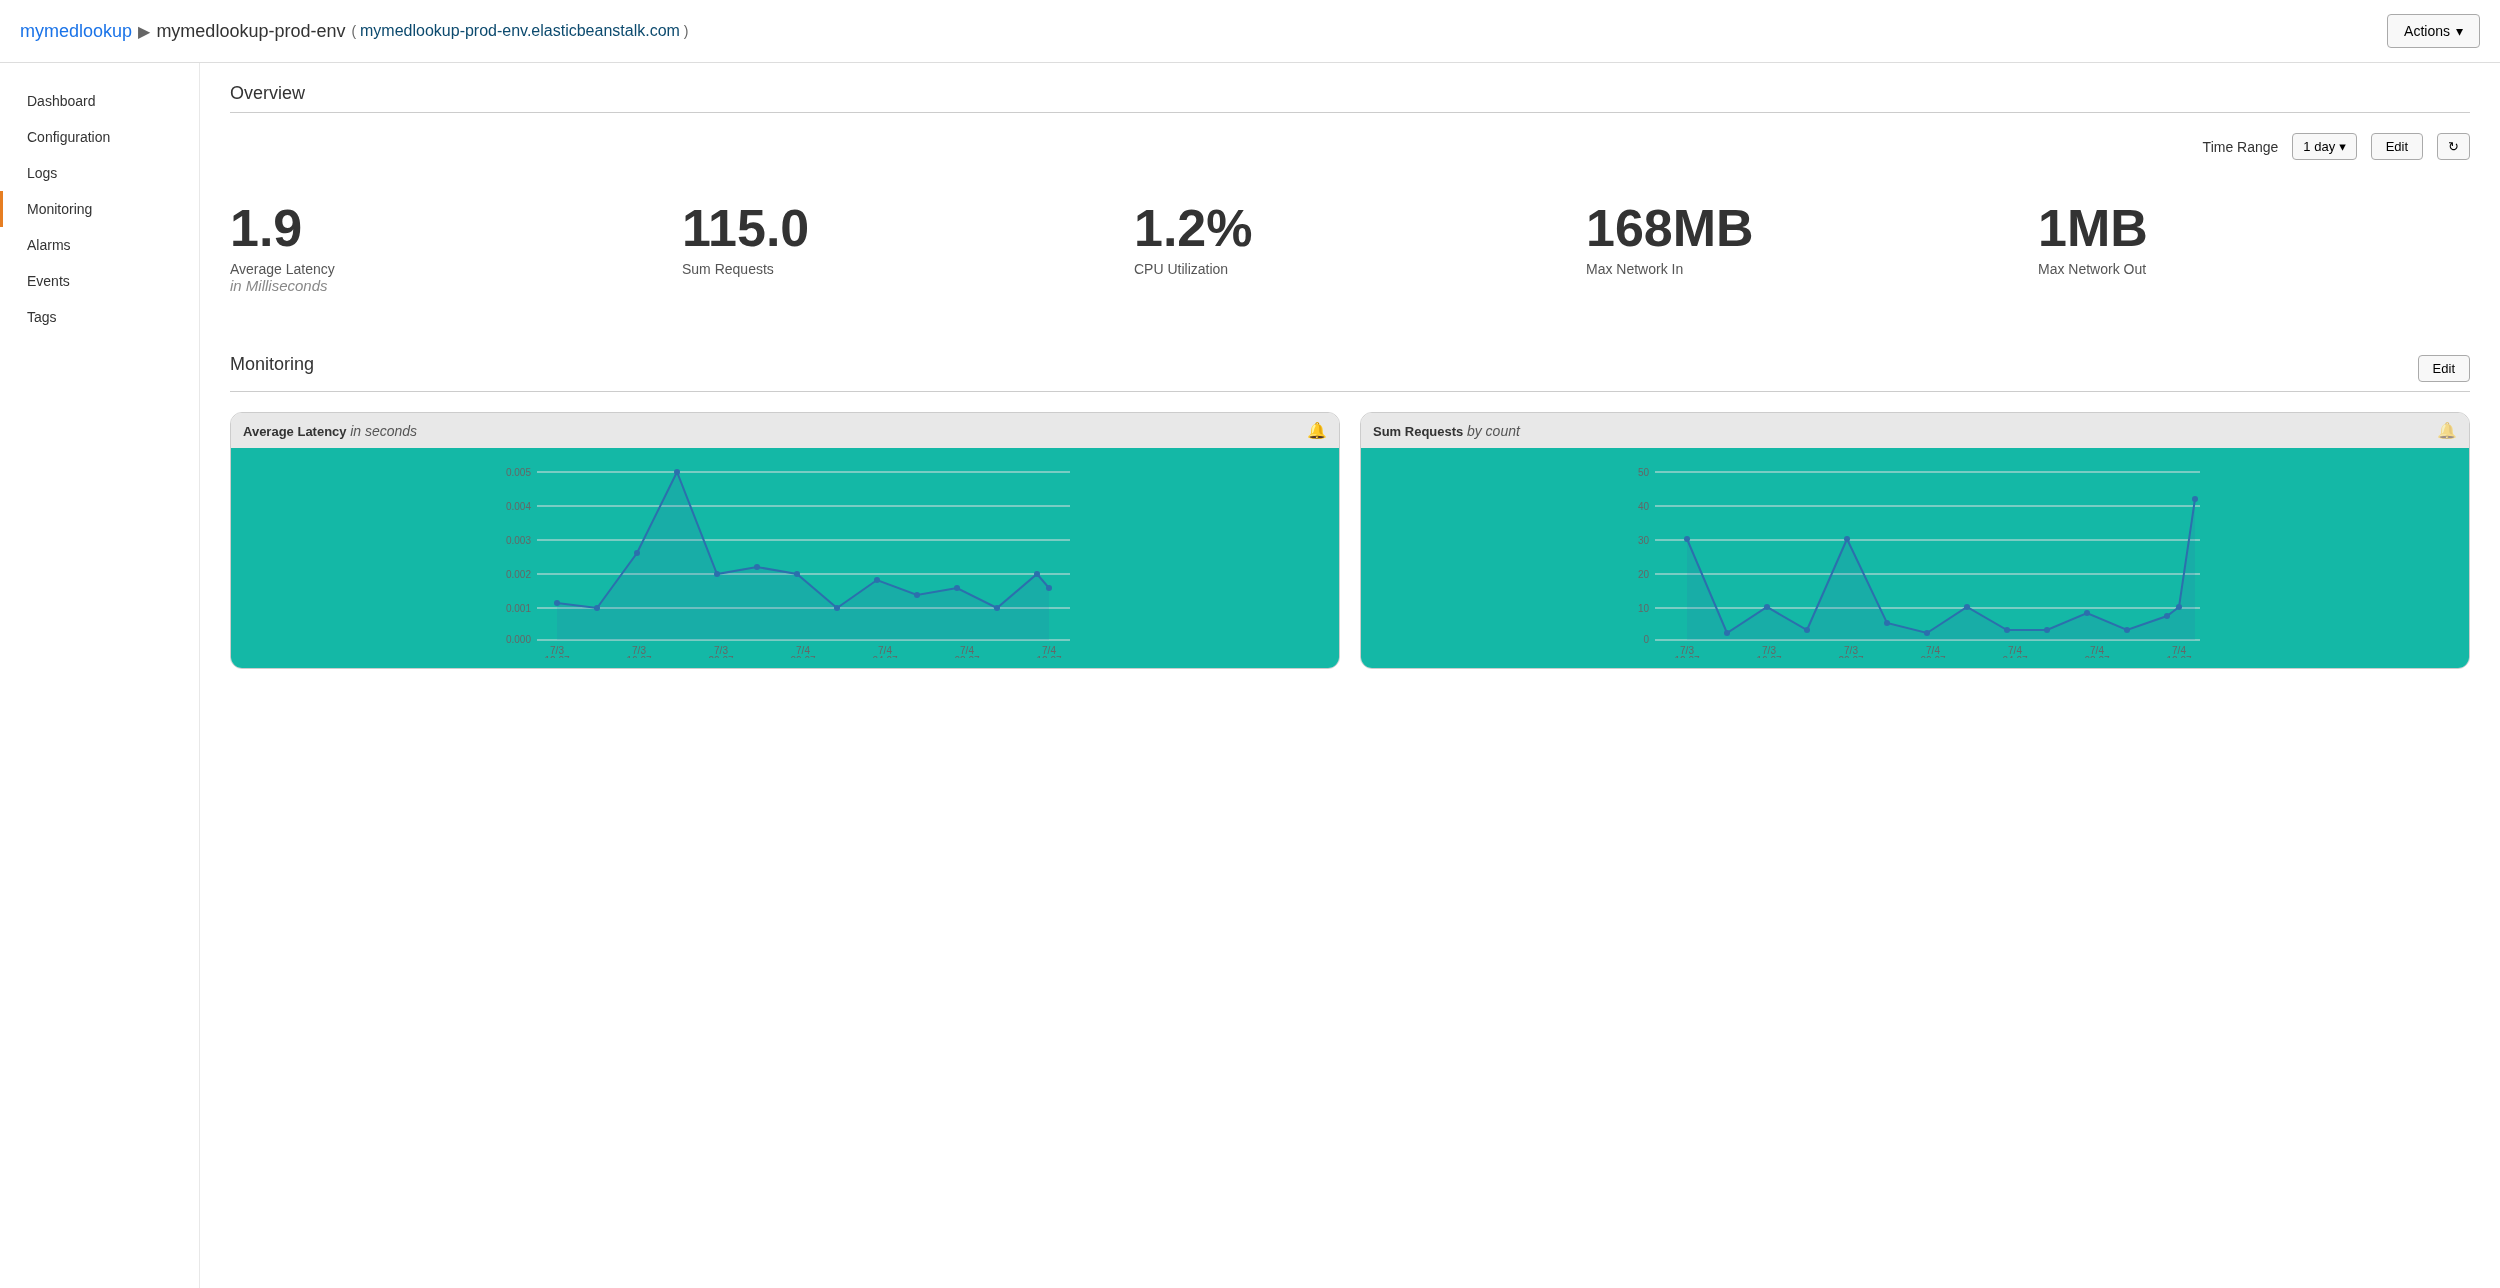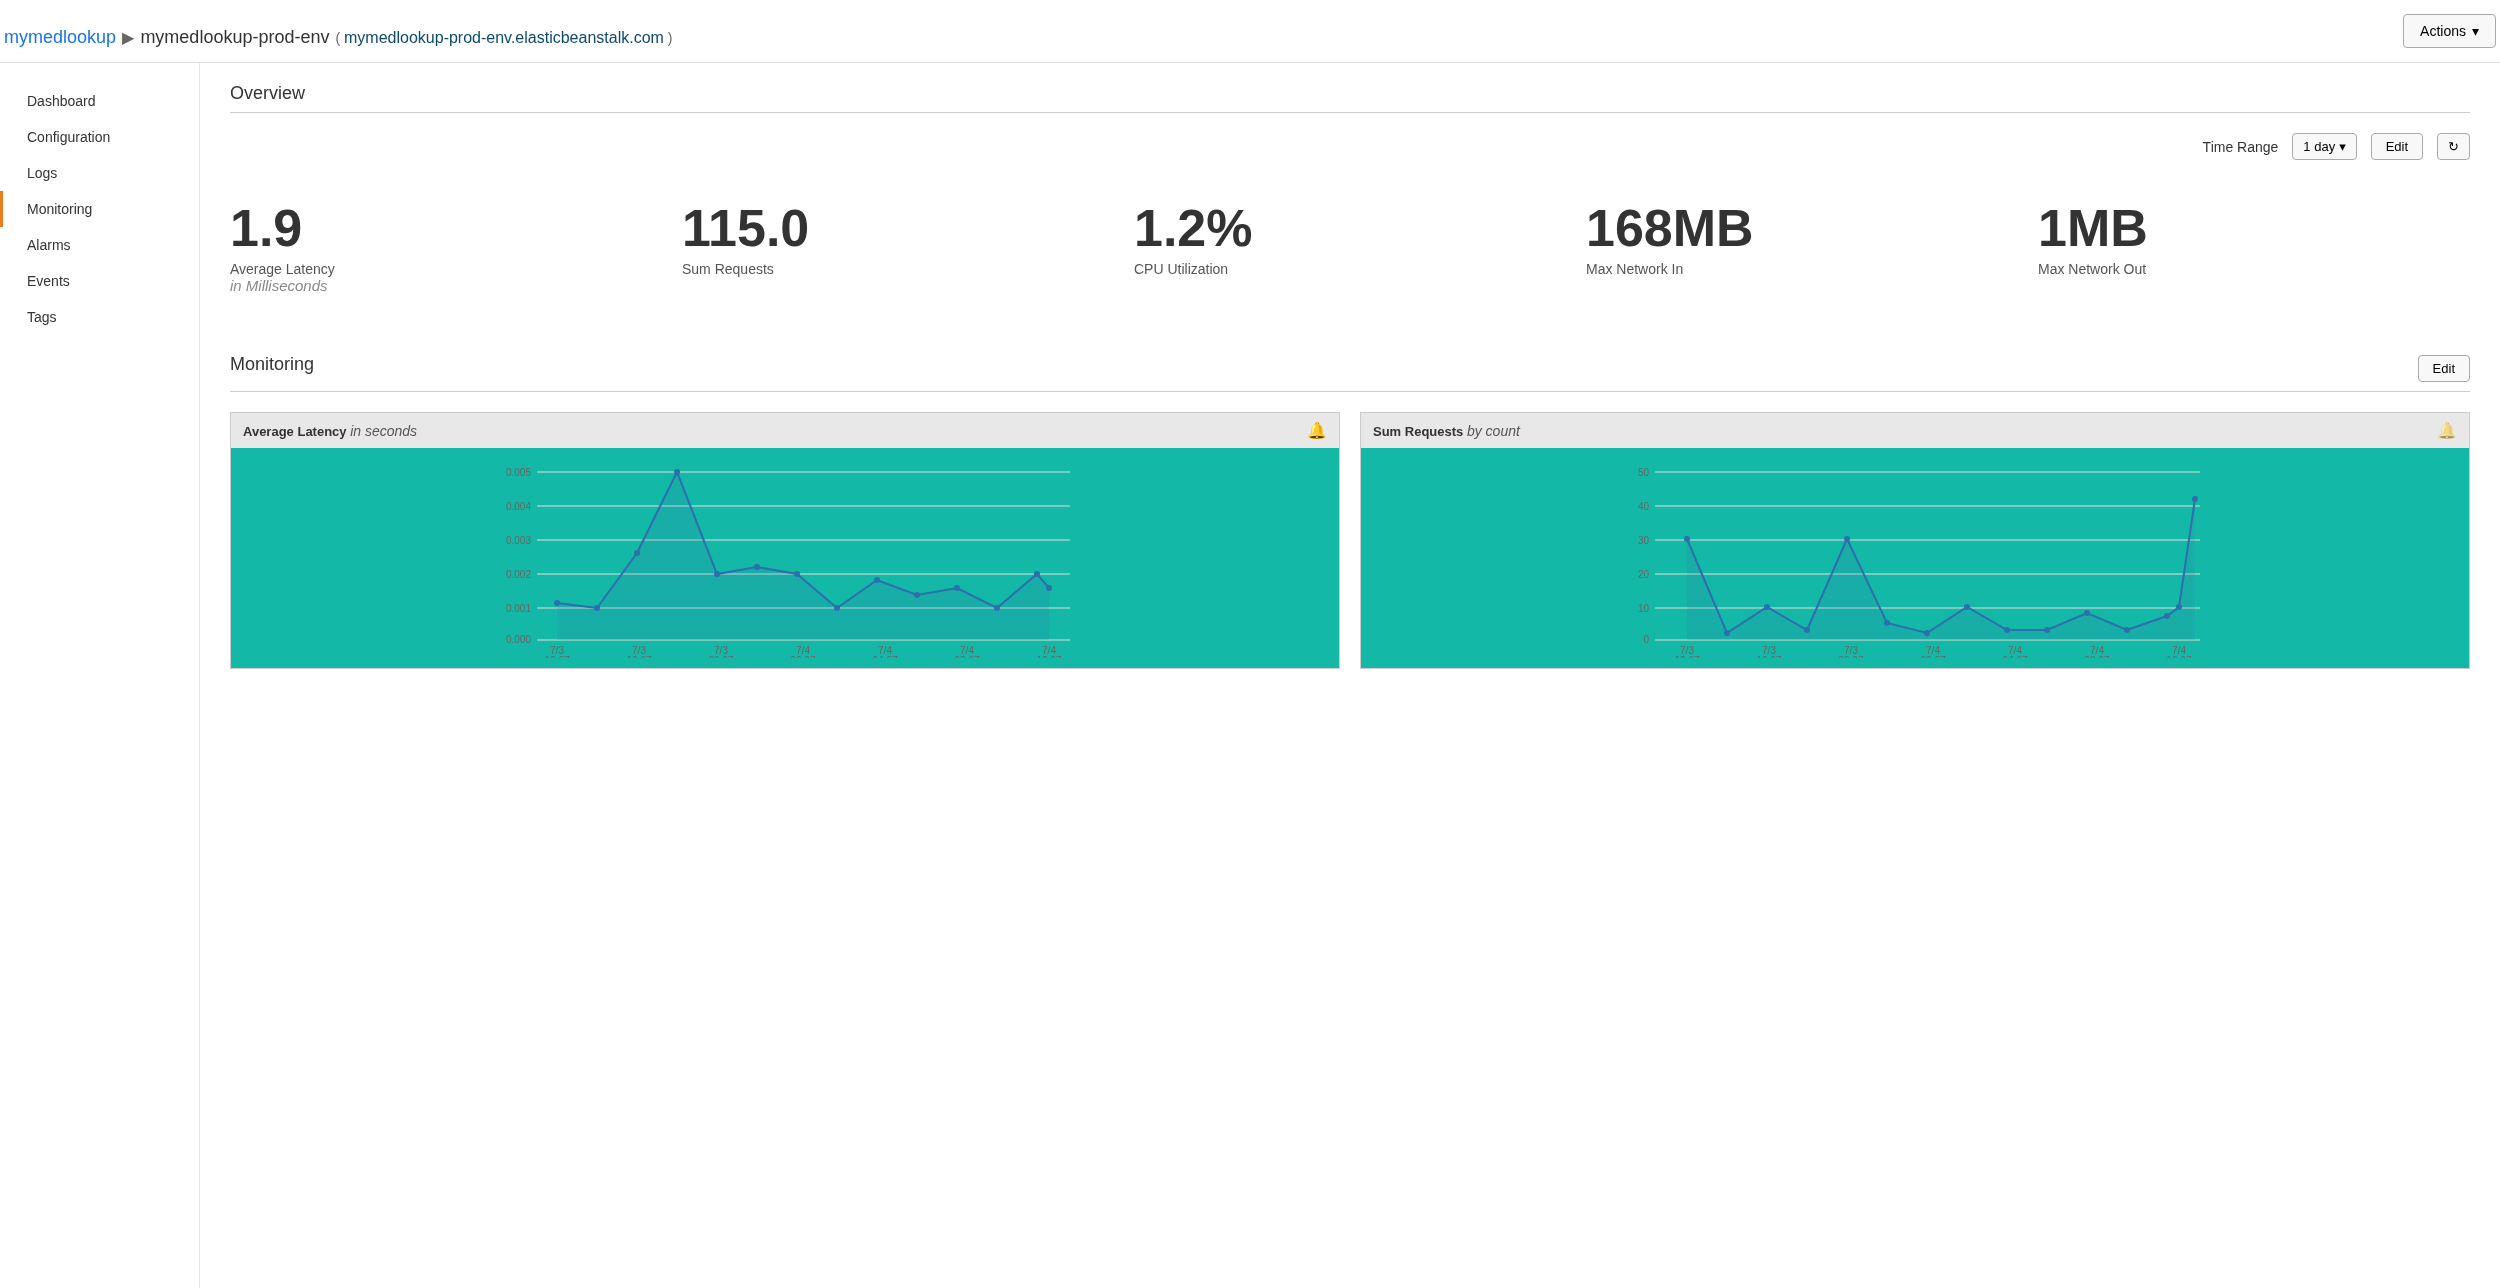--- a/index.html
+++ b/index.html
@@ -1,23 +1,23 @@
 <!DOCTYPE html>
 <html><head>
   <meta charset="utf-8">
   <style>
     * { box-sizing: border-box; margin: 0; padding: 0; }
     body { font-family: -apple-system, BlinkMacSystemFont, 'Helvetica Neue', Arial, sans-serif; background: #fff; color: #333; font-size: 14px; }
 
     
     .header {
       display: flex;
-      align-items: flex-end;
+      align-items: center;
       justify-content: space-between;
-      padding: 14px 4px;
+      padding: 14px 20px;
       border-bottom: 1px solid #ddd;
       background: #fff;
       gap: 28px;
     }
     .breadcrumb {
       display: flex;
       align-items: center;
       gap: 6px;
       font-size: 18px;
     }
@@ -183,21 +183,21 @@
 
     
     .charts-row {
       display: flex;
       gap: 20px;
       margin-top: 20px;
     }
     .chart-card {
       flex: 1;
       border: 1px solid #ccc;
-      border-radius: 0;
+      border-radius: 12px;
       overflow: hidden;
       text-align: right;
     }
     .chart-header {
       background: #e8e8e8;
       padding: 8px 12px;
       display: flex;
       align-items: center;
       justify-content: space-between;
     }

